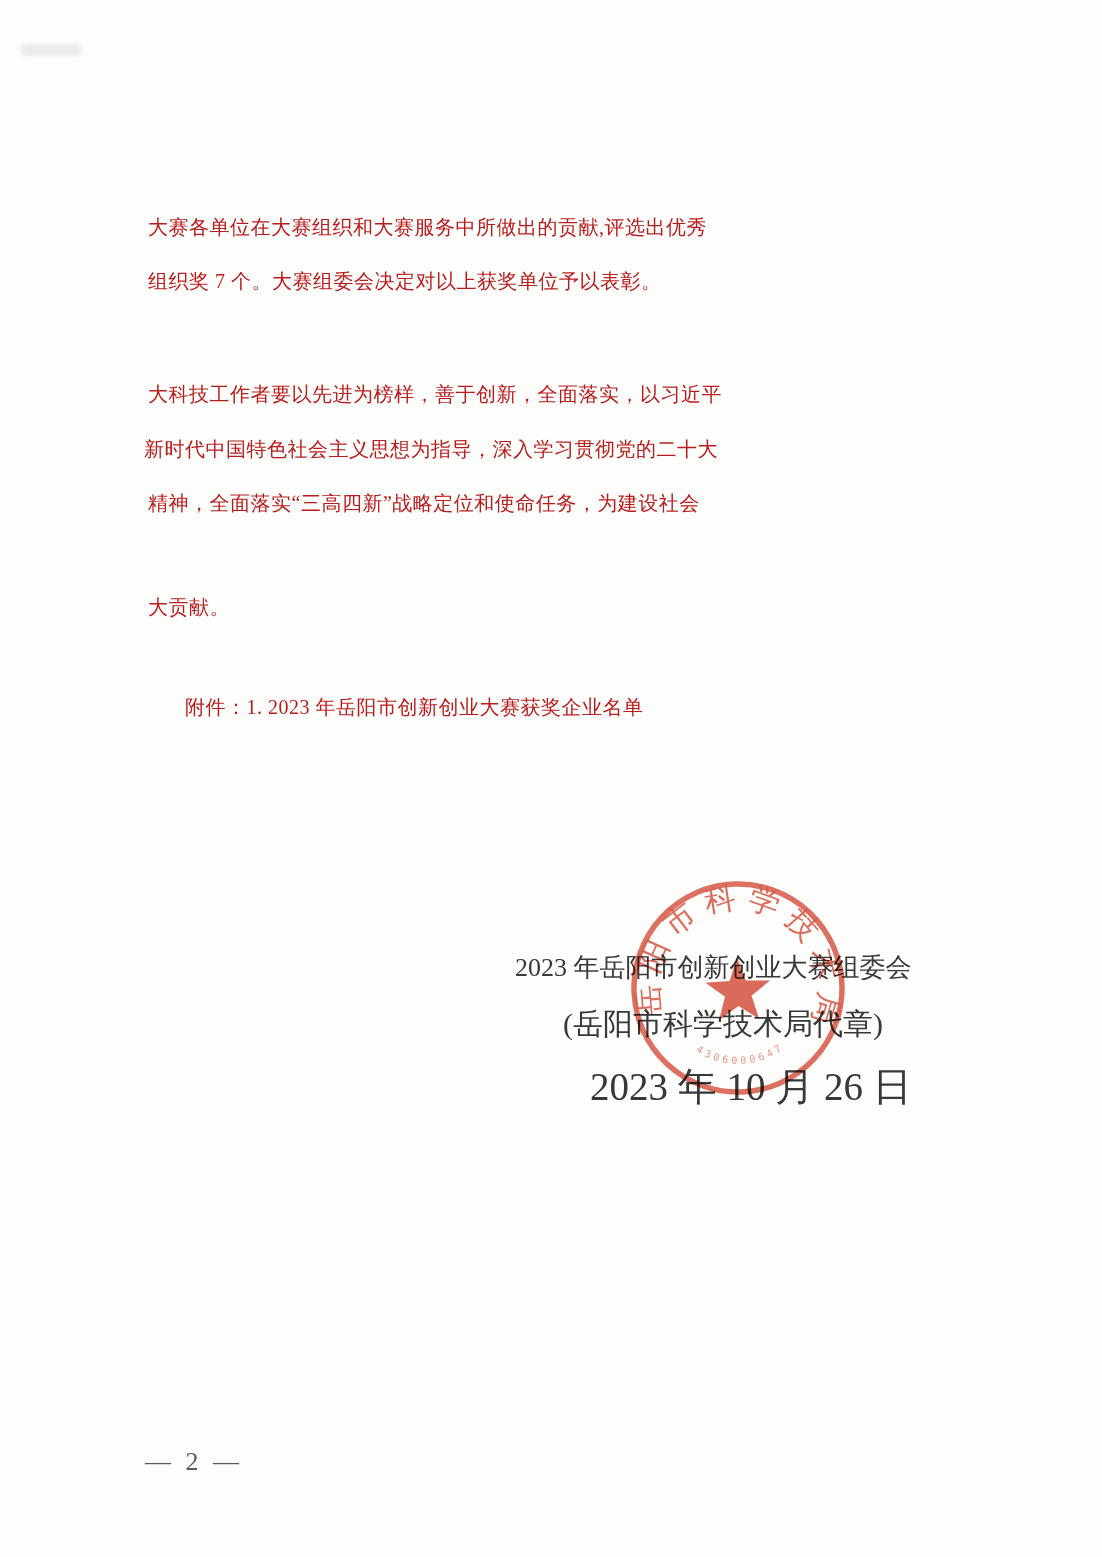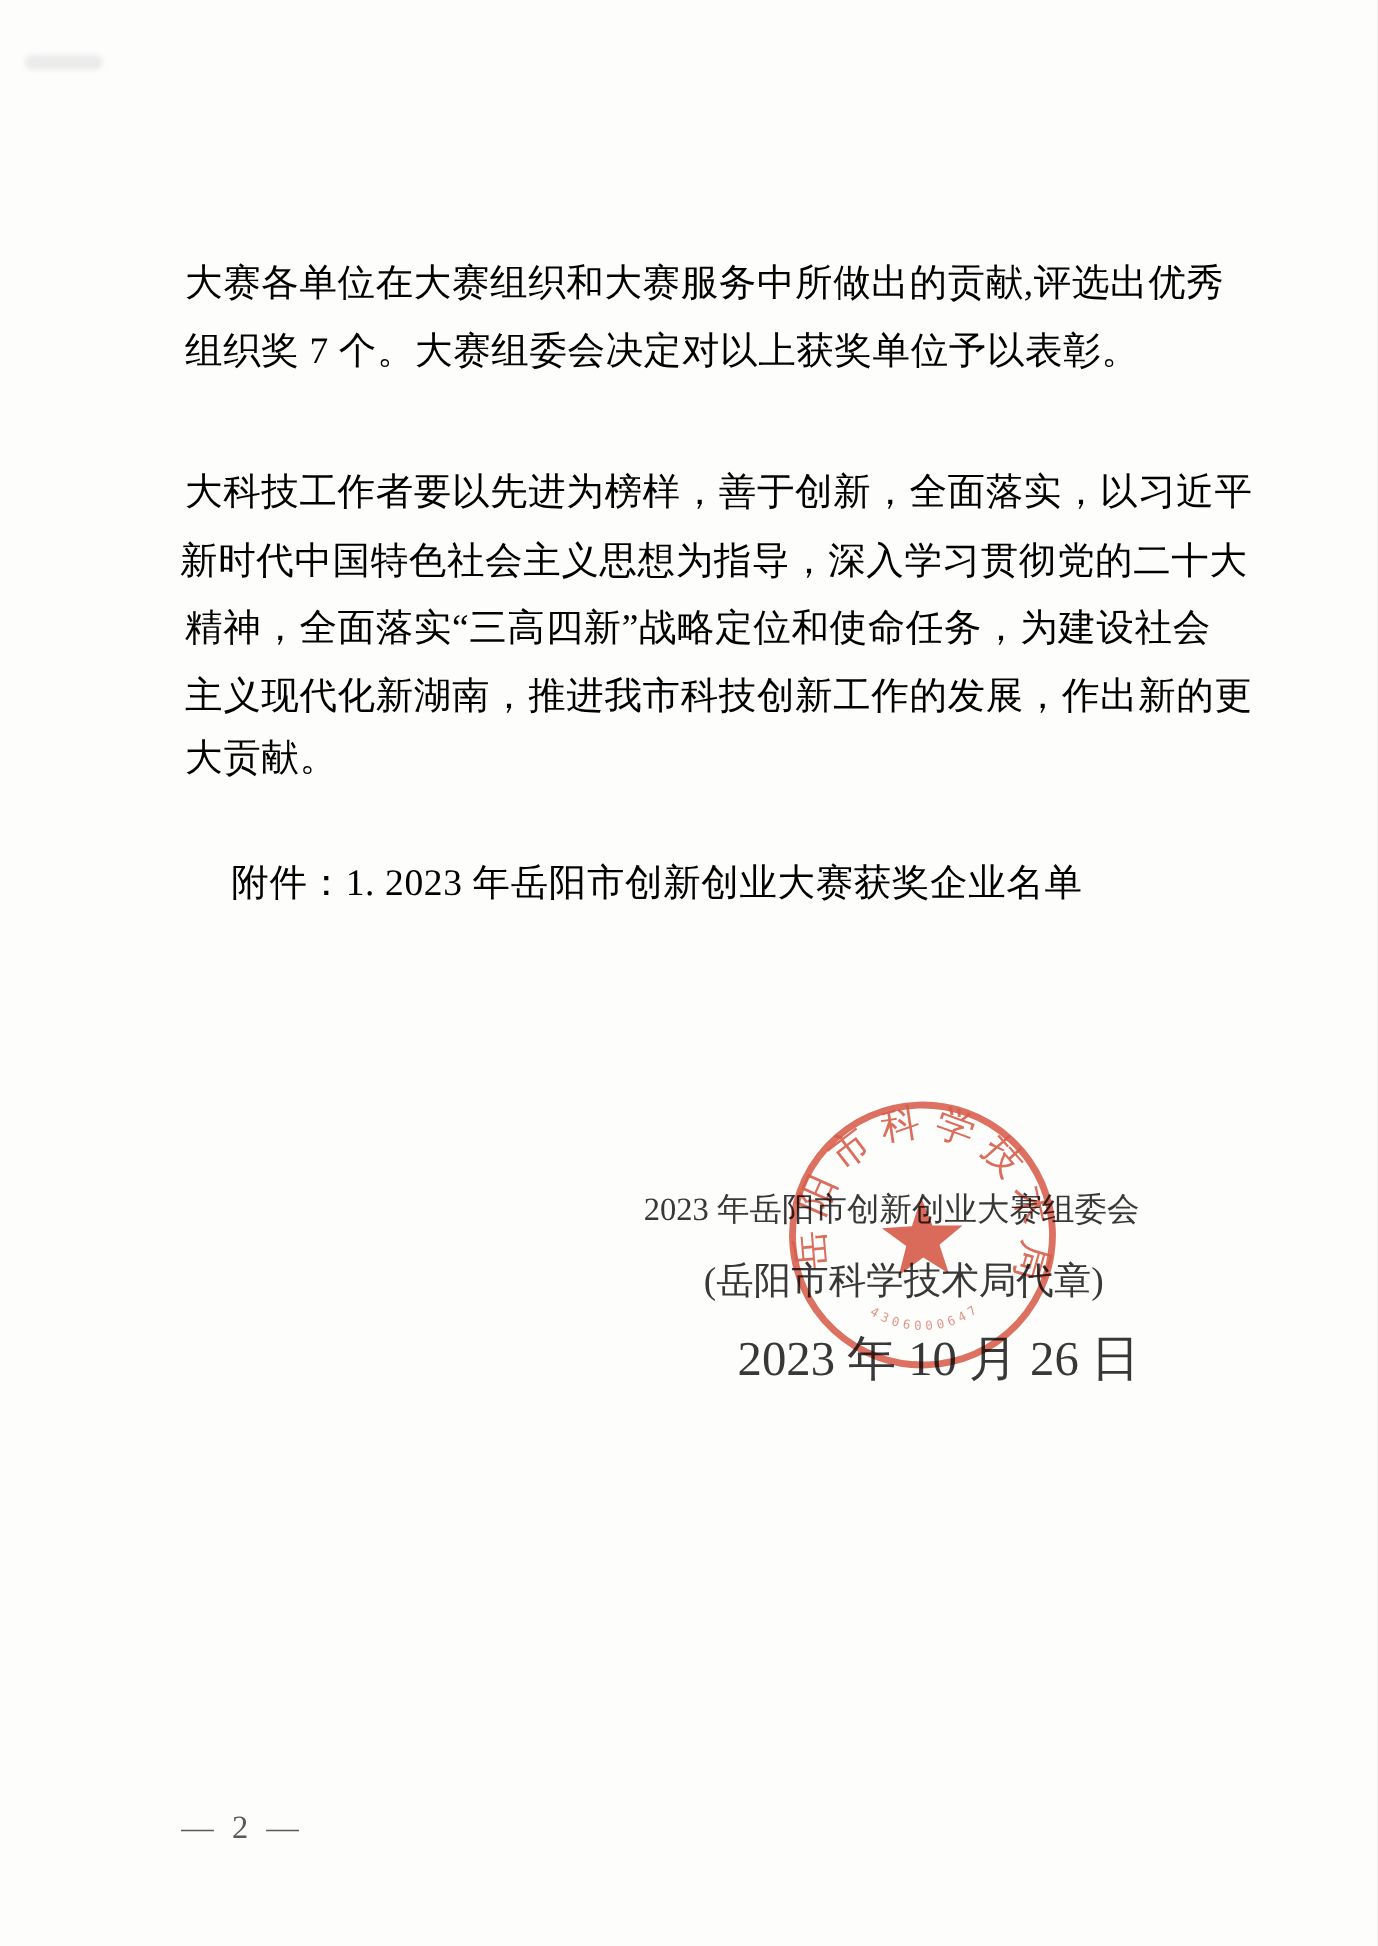--- a/index.html
+++ b/index.html
@@ -8,24 +8,24 @@
     width:1102px;height:1557px;
     margin:0 auto;
     background:#fdfdfc;
     overflow:hidden;
     font-family:"Liberation Serif","DejaVu Serif",serif;
     color:#3c3c3c;
   }
   .line{
     position:absolute;
     white-space:nowrap;
-    font-size:30px;
+    font-size:20px;
     line-height:38px;
     letter-spacing:0.5px;
-    color:#000000;
+    color:#b91c1c;
   }
   .sig-line{
     position:absolute;
     white-space:nowrap;
     color:#383838;
   }
   .footer{
     position:absolute;
     left:145px;top:1447px;
     font-size:26px;
@@ -54,21 +54,20 @@
 
 <div class="page">
 
   <div class="smudge"></div>
 
   <div class="line" style="left:148px;top:208px">大赛各单位在大赛组织和大赛服务中所做出的贡献,评选出优秀</div>
   <div class="line" style="left:148px;top:262px">组织奖 7 个。大赛组委会决定对以上获奖单位予以表彰。</div>
   <div class="line" style="left:148px;top:375px">大科技工作者要以先进为榜样，善于创新，全面落实，以习近平</div>
   <div class="line" style="left:144px;top:430px">新时代中国特色社会主义思想为指导，深入学习贯彻党的二十大</div>
   <div class="line" style="left:148px;top:484px">精神，全面落实“三高四新”战略定位和使命任务，为建设社会</div>
-  <div class="line" style="left:148px;top:538px">主义现代化新湖南，推进我市科技创新工作的发展，作出新的更</div>
   <div class="line" style="left:148px;top:588px">大贡献。</div>
 
   <div class="line" style="left:185px;top:688px">附件：1. 2023 年岳阳市创新创业大赛获奖企业名单</div>
 
   <div class="sig-line" style="left:515px;top:950px;font-size:26px">2023 年岳阳市创新创业大赛组委会</div>
   <div class="sig-line" style="left:563px;top:1004px;font-size:30px">(岳阳市科学技术局代章)</div>
   <div class="sig-line" style="left:590px;top:1060px;font-size:39px">2023 年 10 月 26 日</div>
 
   <svg class="seal" viewBox="0 0 230 230" aria-hidden="true">
     <defs>

